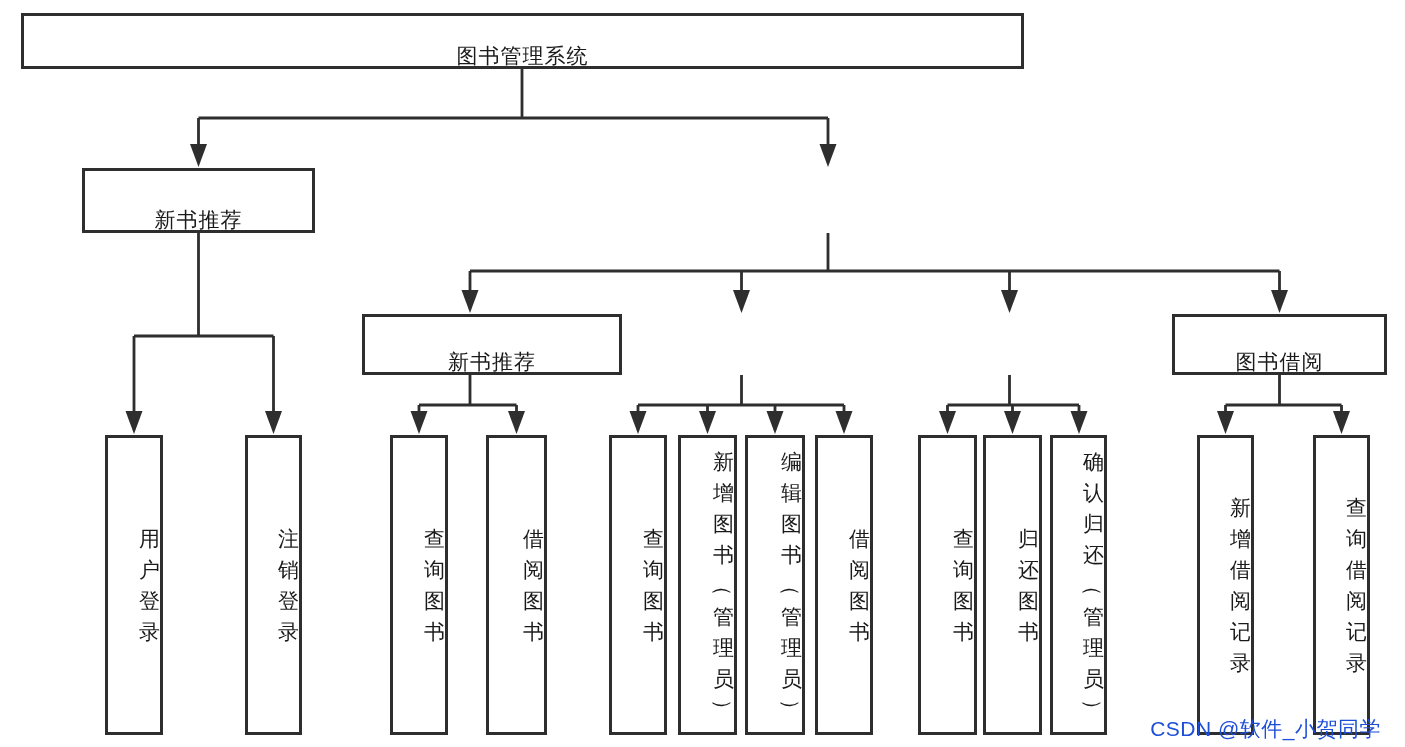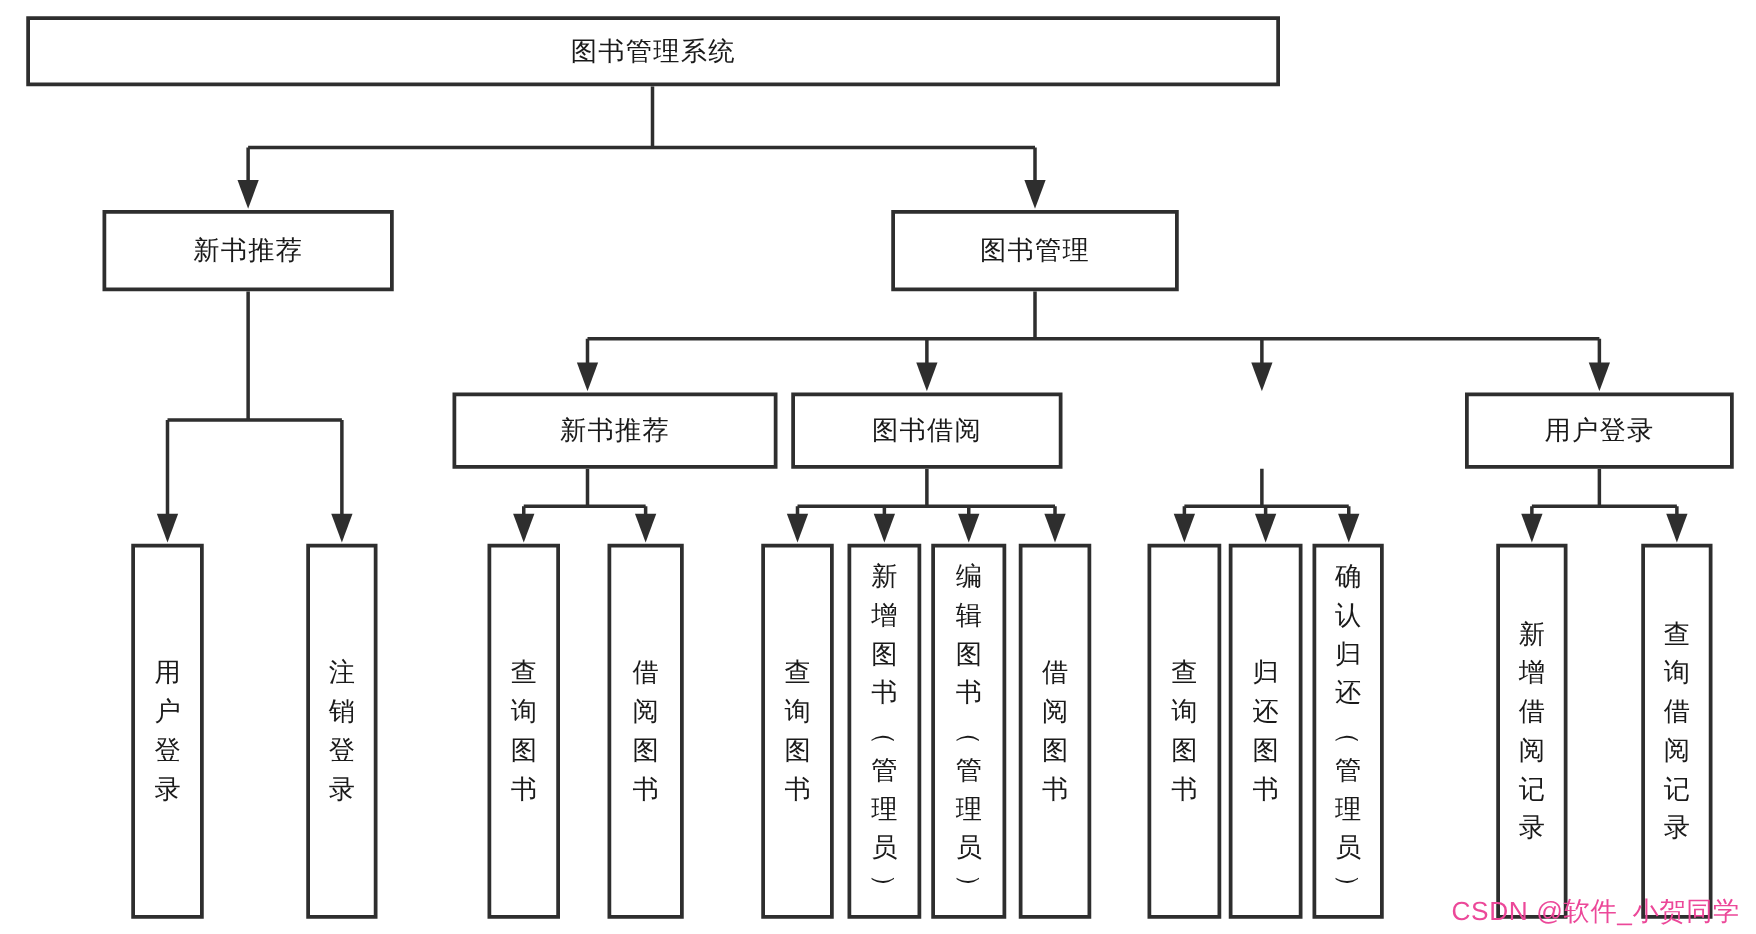--- a/index.html
+++ b/index.html
@@ -3,28 +3,28 @@
 <meta charset="utf-8">
 <style>
   html,body{margin:0;padding:0;background:#ffffff;}
   #canvas{
     position:relative;width:1405px;height:747px;background:#ffffff;overflow:hidden;
     font-family:"Liberation Sans",sans-serif;color:#1a1a1a;
   }
   #wires{position:absolute;left:0;top:0;width:1405px;height:747px;pointer-events:none;}
   .box{
     position:absolute;box-sizing:border-box;border:3px solid #2e2e2e;background:#ffffff;
-    display:flex;align-items:center;justify-content:center;
+    display:flex;align-items:flex-end;justify-content:center;
   }
   .h .lbl{font-size:21px;letter-spacing:1px;line-height:1;}
   .v{top:435px;height:300px;flex-direction:column;}
   .v span{display:block;height:31px;line-height:31px;font-size:21px;text-align:center;}
   .v span.rot{transform:rotate(90deg);}
   #watermark{
-    position:absolute;top:715px;right:13px;font-size:21px;color:#ec4899;
+    position:absolute;top:715px;right:24px;font-size:21px;color:#1d4ed8;
     white-space:nowrap;letter-spacing:0.5px;z-index:5;
   }
 </style>
 </head>
 <body>
 
 <div id="canvas">
 
   <svg id="wires" viewBox="0 0 1405 747" xmlns="http://www.w3.org/2000/svg">
     <g stroke="#2e2e2e" stroke-width="2.8" fill="none">
@@ -59,32 +59,26 @@
     </g>
   </svg>
 
   <div class="box h" style="left:21px;top:13px;width:1003px;height:56px">
     <span class="lbl">图书管理系统</span>
   </div>
 
   <div class="box h" style="left:82px;top:168px;width:233px;height:65px">
     <span class="lbl">新书推荐</span>
   </div>
-  <div class="box h" style="left:713px;top:168px;width:230px;height:65px">
-    <span class="lbl">图书管理</span>
-  </div>
 
   <div class="box h" style="left:362px;top:314px;width:260px;height:61px">
     <span class="lbl">新书推荐</span>
   </div>
-  <div class="box h" style="left:633px;top:314px;width:217px;height:61px">
+  <div class="box h" style="left:1172px;top:314px;width:215px;height:61px">
     <span class="lbl">图书借阅</span>
-  </div>
-  <div class="box h" style="left:1172px;top:314px;width:215px;height:61px">
-    <span class="lbl">用户登录</span>
   </div>
 
   <div class="box v" style="left:105px;width:58px">
       <span>用</span>
       <span>户</span>
       <span>登</span>
       <span>录</span>
     </div>
   <div class="box v" style="left:245px;width:57px">
       <span>注</span>

